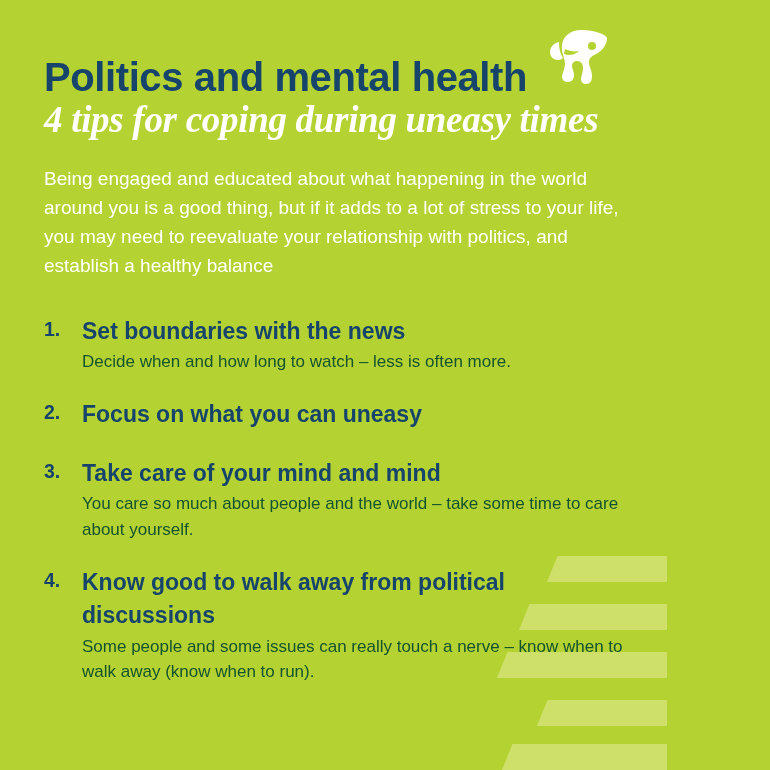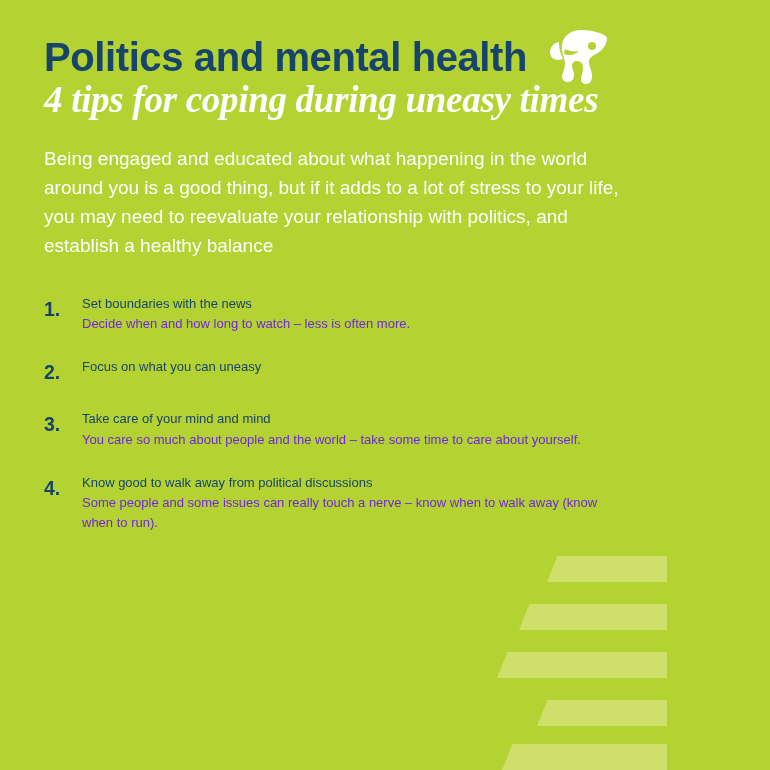--- a/index.html
+++ b/index.html
@@ -11,21 +11,21 @@
     height: 770px;
     background: #b5d233;
     font-family: "Liberation Sans", sans-serif;
     overflow: hidden;
   }
   .poster {
     position: relative;
     width: 667px;
     height: 770px;
     box-sizing: border-box;
-    padding: 36px 44px 0 44px;
+    padding: 56px 44px 0 44px;
     overflow: hidden;
   }
 
   
   .deco {
     position: absolute;
     right: 0;
     bottom: 0;
     width: 170px;
     height: 240px;
@@ -96,28 +96,28 @@
     font-size: 19.5px;
     width: 38px;
     flex: 0 0 38px;
     line-height: 1.45;
   }
   .tip-body {
     flex: 1 1 auto;
   }
   .tip-head {
     color: #16446b;
-    font-weight: 400;
-    font-size: 13px;
+    font-weight: 700;
+    font-size: 23px;
     line-height: 1.45;
     margin-bottom: 1px;
   }
   .tip-text {
-    color: #6d28d9;
-    font-size: 13px;
+    color: #14532d;
+    font-size: 17px;
     line-height: 1.5;
     max-width: 600px;
   }
 </style>
 </head>
 <body>
 
 <div class="poster">
 
   <div class="deco">

